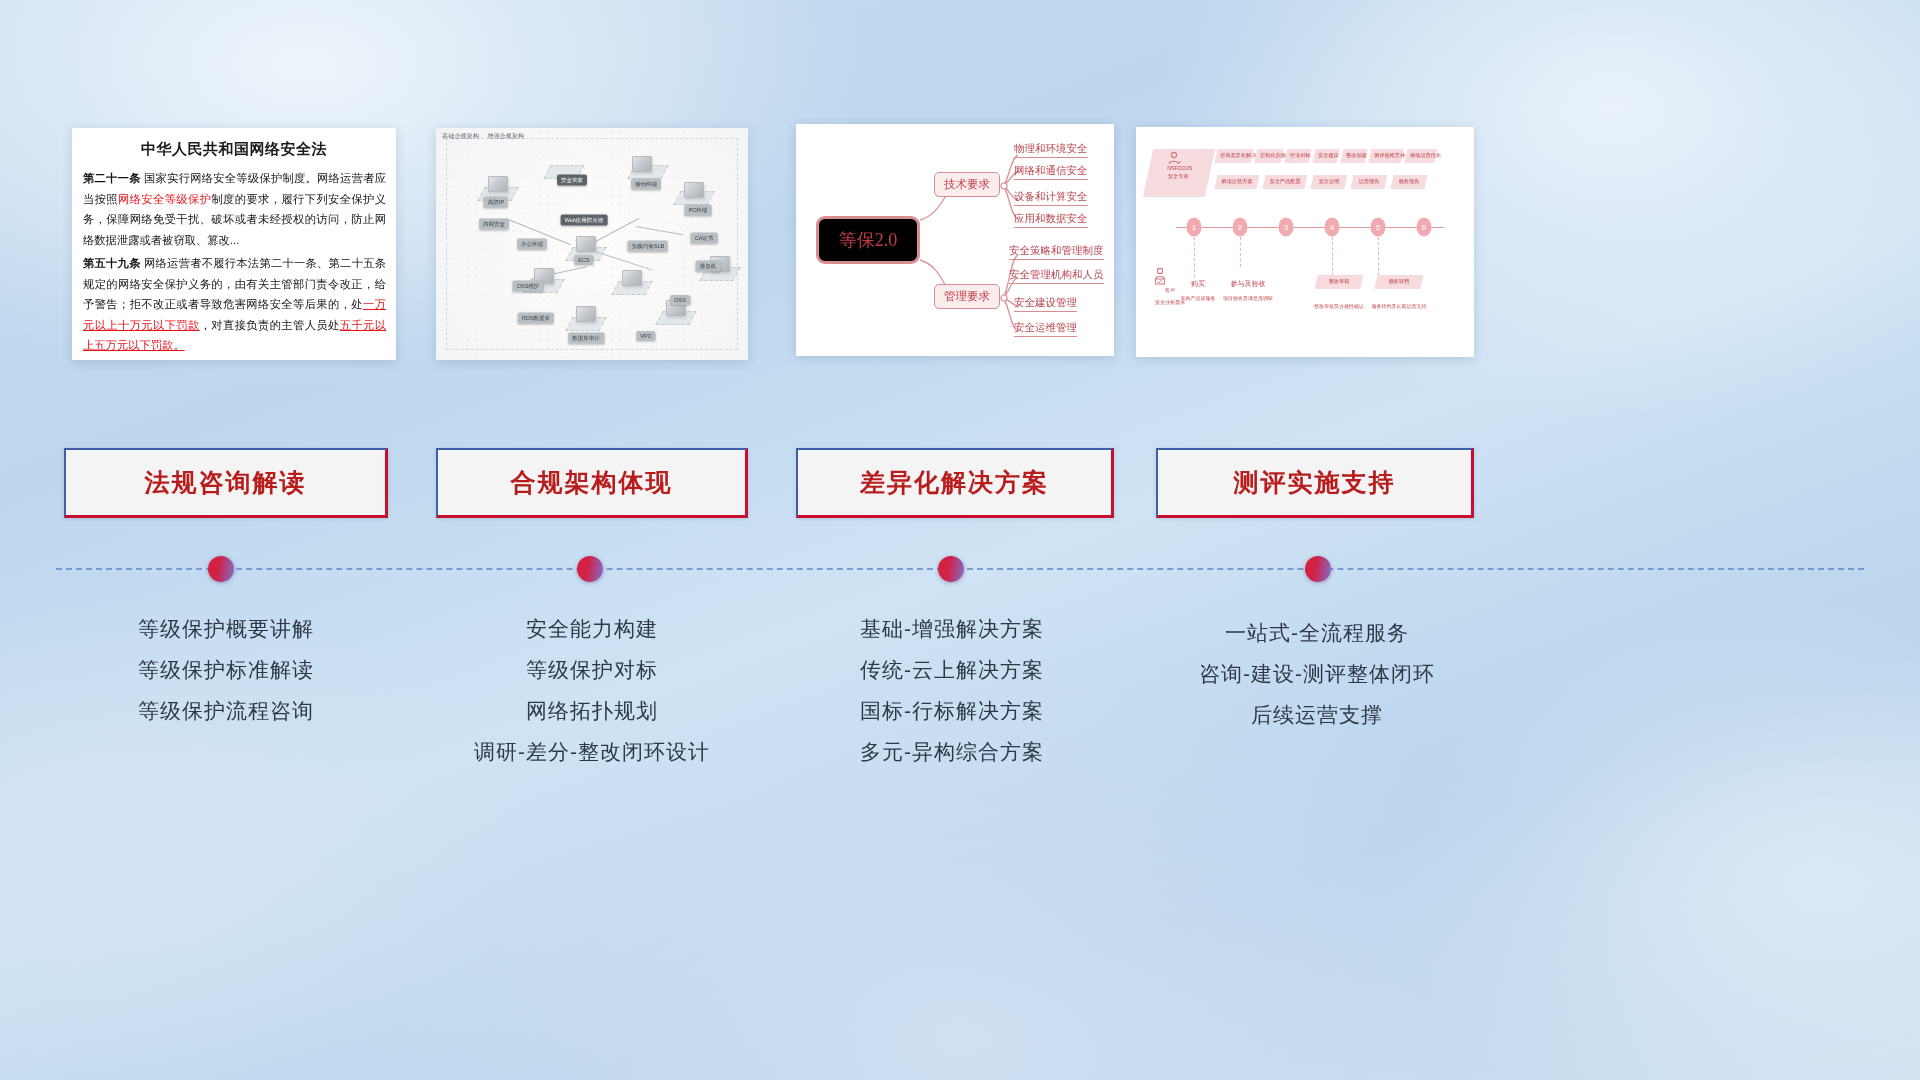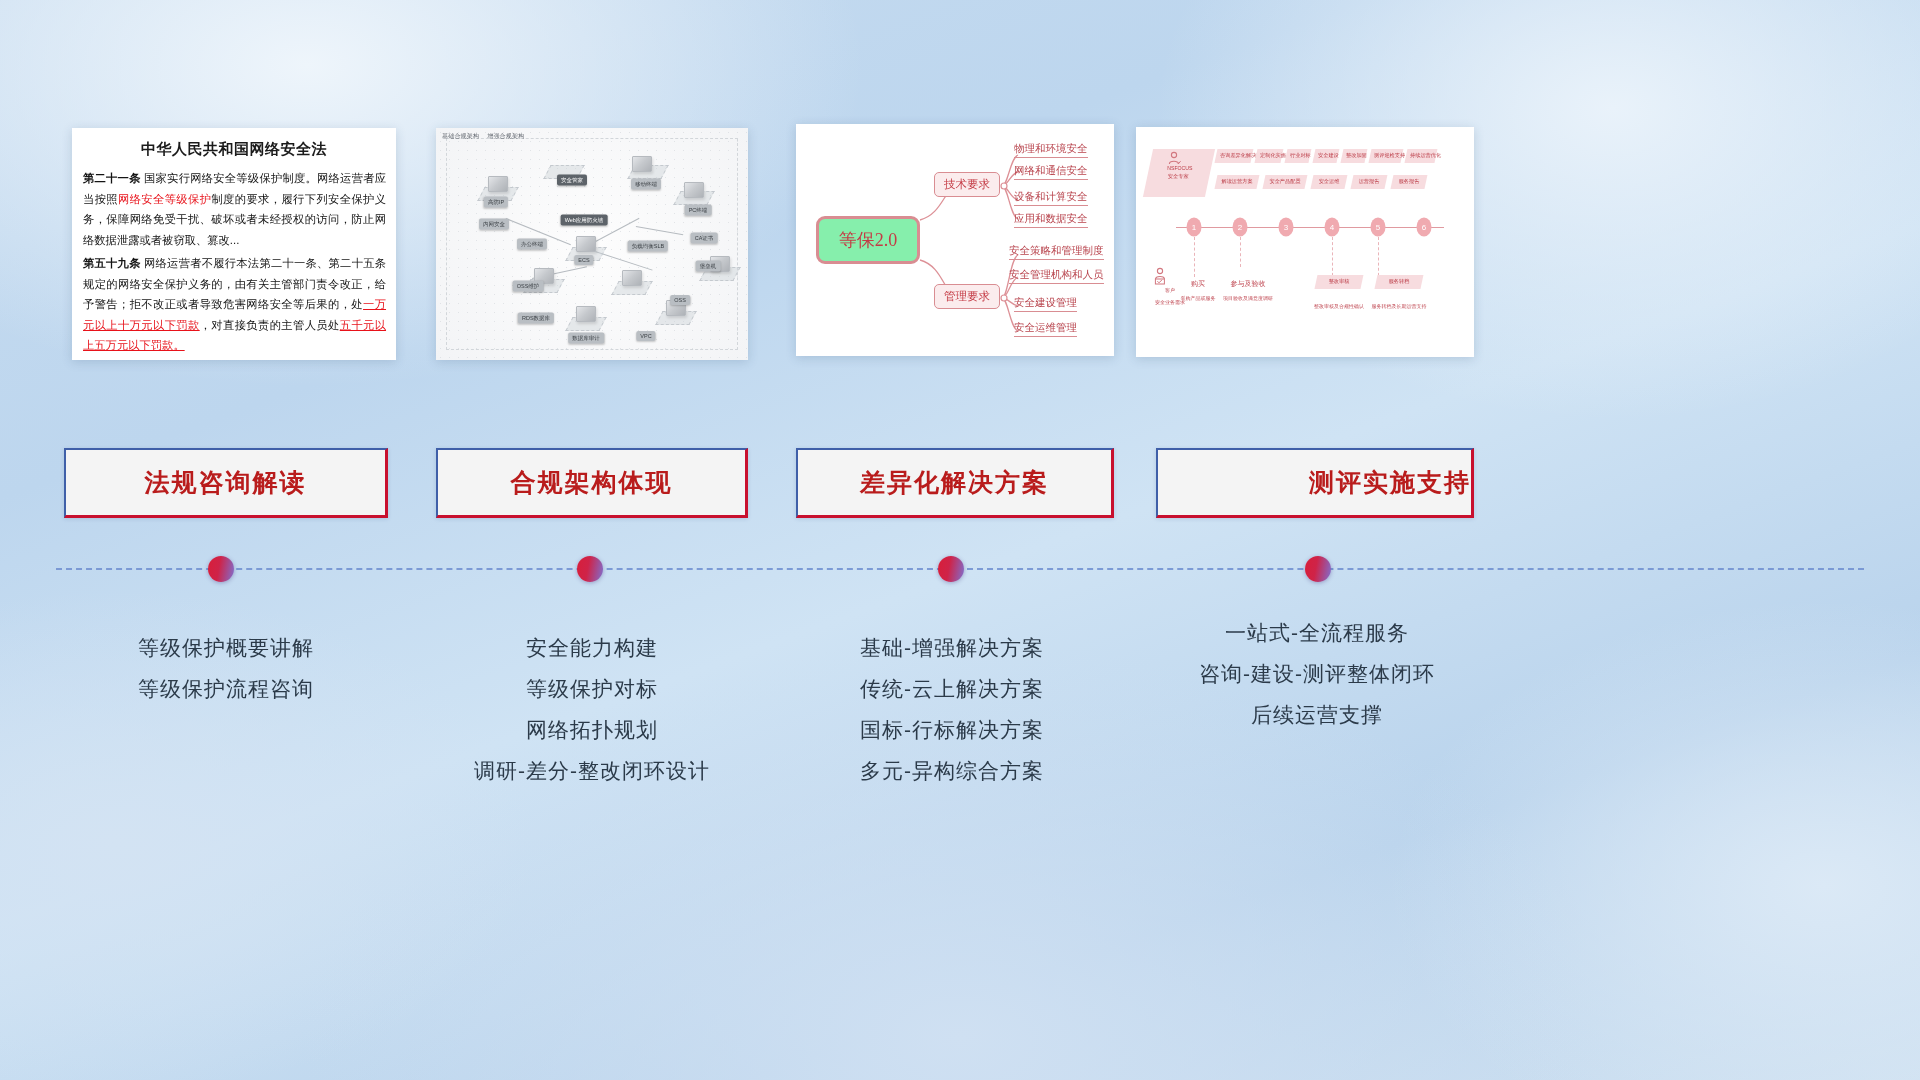--- a/index.html
+++ b/index.html
@@ -110,21 +110,21 @@
     background:#b6bbc0;
     transform-origin: 0 0;
   }
 
   
   .mind { position:absolute; inset:0; background:#fff; }
   .mind-center {
     position:absolute; left:20px; top:50%; transform:translateY(-50%);
     width:104px; height:48px;
     border:3px solid #d98d92; border-radius:9px;
-    background:#86efac;
+    background:#000000;
     display:flex; align-items:center; justify-content:center;
     color:#c43b45; font-size:18px; font-weight:500;
     font-family:"Liberation Serif", serif;
   }
   .mind-node {
     position:absolute;
     border:1.4px solid #d98d92; border-radius:5px;
     background:#fbeced;
     color:#c43b45; font-size:11.5px;
     padding:4px 9px; white-space:nowrap;
@@ -181,21 +181,21 @@
   }
   .pill-text {
     font-size: 25px;
     font-weight: 600;
     color: #b91c1c;
     letter-spacing: 2px;
   }
   #pill-0 { left: 64px;   width: 324px; }
   #pill-1 { left: 436px;  width: 312px; }
   #pill-2 { left: 796px;  width: 318px; }
-  #pill-3 { left: 1156px; width: 318px; justify-content: flex-end; }
+  #pill-3 { left: 1156px; width: 318px; }
 
   
   .timeline {
     position: absolute;
     left: 56px; right: 56px;
     top: 568px;
     height: 0;
     border-top: 2px dashed #6f8fd0;
     opacity: .85;
   }
@@ -209,21 +209,21 @@
     transform: translateX(-50%);
   }
   #dot-0 { left: 221px; }
   #dot-1 { left: 590px; }
   #dot-2 { left: 951px; }
   #dot-3 { left: 1318px; }
 
   
   .col {
     position: absolute;
-    top: 627px;
+    top: 608px;
     text-align: center;
   }
   .col .line {
     font-size: 21px;
     color: #2b3a49;
     line-height: 41px;
     letter-spacing: 1px;
     white-space: nowrap;
   }
   #col-0 { left: 64px;  width: 324px; }
@@ -447,20 +447,21 @@
   </div>
 
   <div class="timeline"></div>
   <div class="dot" id="dot-0"></div>
   <div class="dot" id="dot-1"></div>
   <div class="dot" id="dot-2"></div>
   <div class="dot" id="dot-3"></div>
 
   <div class="col" id="col-0">
     <div class="line">等级保护概要讲解</div>
+    <div class="line">等级保护标准解读</div>
     <div class="line">等级保护流程咨询</div>
   </div>
   <div class="col" id="col-1">
     <div class="line">安全能力构建</div>
     <div class="line">等级保护对标</div>
     <div class="line">网络拓扑规划</div>
     <div class="line">调研-差分-整改闭环设计</div>
   </div>
   <div class="col" id="col-2">
     <div class="line">基础-增强解决方案</div>

